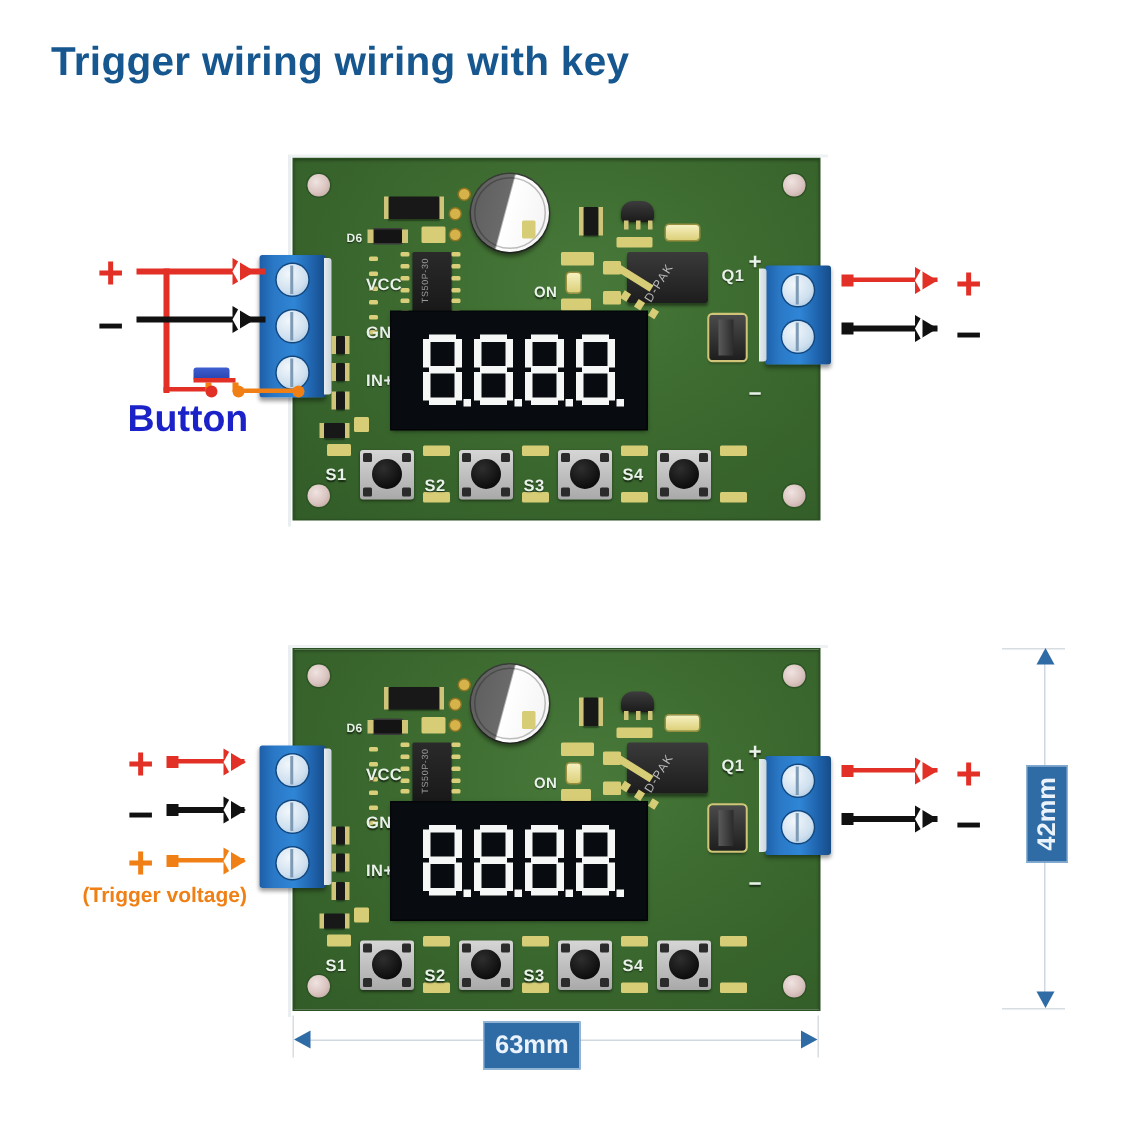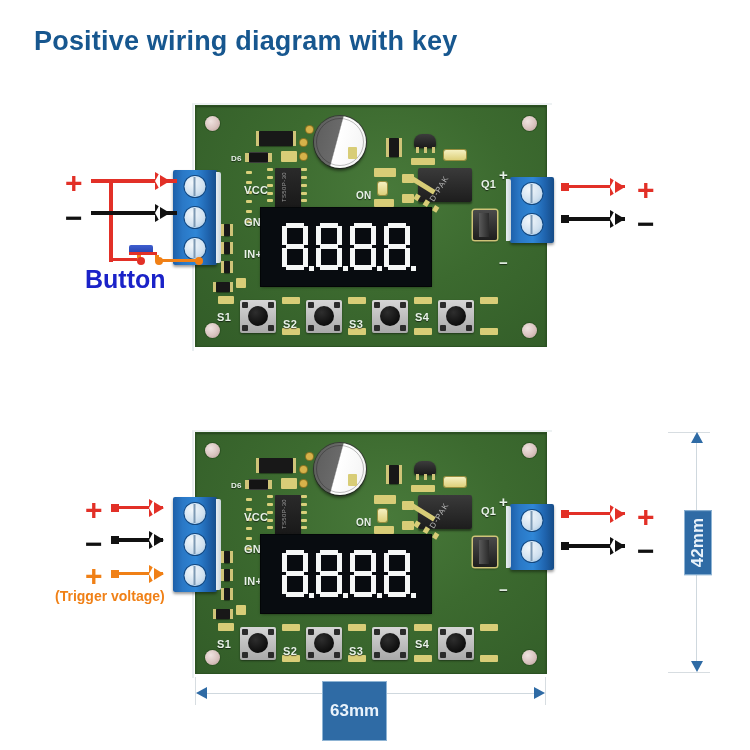--- a/index.html
+++ b/index.html
@@ -185,36 +185,36 @@
   .pos-volt{
     position:absolute;color:#f08016;font-size:14px;font-weight:bold;white-space:nowrap;
   }
 
   
   .dimline{position:absolute;background:#cfd8de;}
   .dimline.v{width:1px;} .dimline.h{height:1px;}
   .ext{position:absolute;background:#d7dde1;}
   .dimtag{
     position:absolute;background:#2f6ba5;color:#eaf3fb;
-    font-size:17px;font-weight:bold;padding:19px 7px;
+    font-size:17px;font-weight:bold;padding:5px 7px;
     border:1px solid #8fb4d4;white-space:nowrap;
   }
   .dimtag.vert{writing-mode:vertical-rl;transform:rotate(180deg);padding:7px 3px;}
   .dimarrow{position:absolute;width:0;height:0;border-style:solid;}
   .da-left{border-width:6px 11px 6px 0;border-color:transparent #2f6ba5 transparent transparent;}
   .da-right{border-width:6px 0 6px 11px;border-color:transparent transparent transparent #2f6ba5;}
   .da-up{border-width:0 6px 11px 6px;border-color:transparent transparent #2f6ba5 transparent;}
   .da-down{border-width:11px 6px 0 6px;border-color:#2f6ba5 transparent transparent transparent;}
 </style>
 </head>
 <body>
 
 <div class="page">
 
-  <div class="title">Positive wiring diagram with key</div>
+  <div class="title">Trigger wiring wiring with key</div>
 
   <div class="board-wrap" style="left:195px;top:105px;">
 
     <div class="pcb">
       <div class="pcb-edge"></div>
 
       <div class="hole" style="left:9px;top:10px;"></div>
       <div class="hole" style="right:9px;top:10px;"></div>
       <div class="hole" style="left:9px;bottom:8px;"></div>
       <div class="hole" style="right:9px;bottom:8px;"></div>

